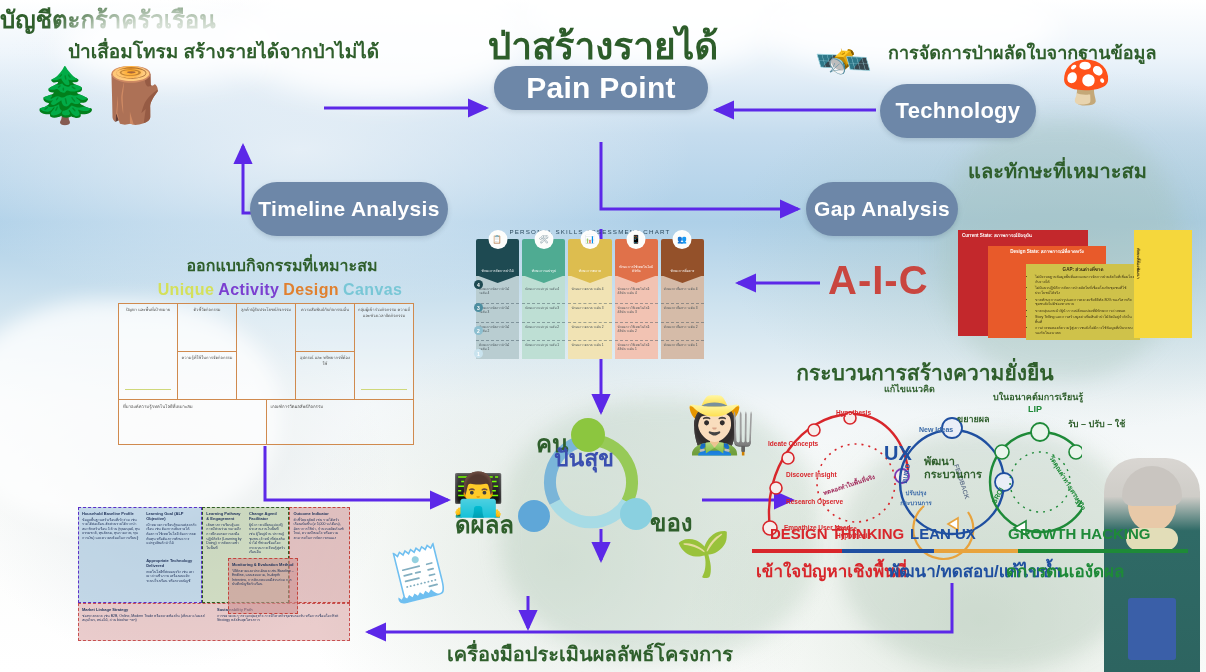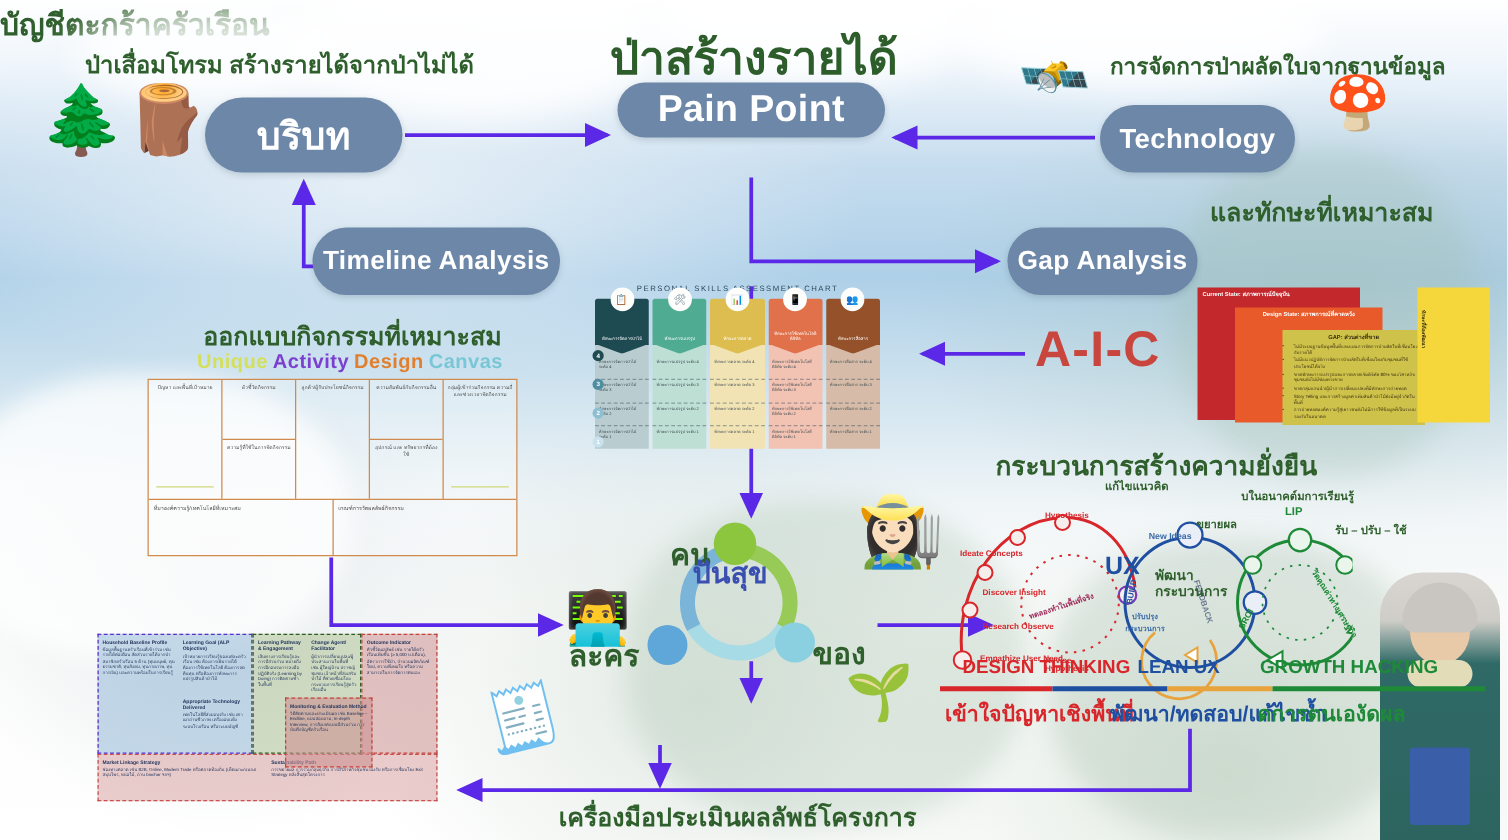--- a/index.html
+++ b/index.html
@@ -35,21 +35,21 @@
 
   
   #wires{position:absolute;inset:0;width:1206px;height:672px;pointer-events:none;}
 
   
   .hd{position:absolute;font-weight:bold;color:#2f5f2c;}
   .hd-left{left:68px;top:36px;font-size:19px;}
   .hd-title{left:0;top:16px;width:1206px;text-align:center;font-size:37px;color:#2d5d2a;font-weight:bold;}
   .hd-db{left:888px;top:38px;font-size:18px;}
   .hd-tech2{left:968px;top:158px;font-size:20px;line-height:1.3;}
-  .hd-canvas{left:152px;top:253px;width:260px;text-align:center;font-size:20px;}
+  .hd-canvas{left:152px;top:253px;width:260px;text-align:center;font-size:16px;}
   .hd-sustain{left:760px;top:356px;width:330px;text-align:center;font-size:21px;}
   .hd-bottom{left:360px;top:638px;width:460px;text-align:center;font-size:20px;}
 
   .uadc{position:absolute;left:142px;top:281px;width:280px;text-align:center;font-size:16px;font-weight:bold;letter-spacing:.4px;}
   .uadc span{margin-right:4px;}
   .u1{color:#d4e05a;} .u2{color:#7b3fd0;} .u3{color:#e0802f;} .u4{color:#79c7d6;}
 
   
   .aic{position:absolute;left:828px;top:258px;font-size:40px;font-weight:bold;color:#c9463f;letter-spacing:1px;}
 
@@ -193,21 +193,20 @@
       <line x1="702" y1="500" x2="792" y2="500"></line>
 
       <path d="M601,529 L601,560"></path>
 
       <path d="M952,583 L952,632 L368,632"></path>
 
       <path d="M528,596 L528,628"></path>
     </g>
   </svg>
 
-  <div class="pill ctx">บริบท</div>
   <div class="pill pain">Pain Point</div>
   <div class="pill tech">Technology</div>
   <div class="pill timeline">Timeline Analysis</div>
   <div class="pill gap">Gap Analysis</div>
   <div class="aic">A-I-C</div>
 
   <div class="art forest">🌲🪵</div>
   <div class="art sat">🛰️</div>
   <div class="art mush">🍄</div>
   <div class="art woman">👩🏻‍🌾</div>
@@ -411,21 +410,21 @@
 
   <svg style="position:absolute;left:536px;top:432px;width:110px;height:100px;" viewBox="0 0 110 100">
     <path d="M55,8 a42,42 0 0,1 36,62" fill="none" stroke="#8cc63f" stroke-width="12" opacity=".85"></path>
     <path d="M91,70 a42,42 0 0,1 -72,0" fill="none" stroke="#9fd9e8" stroke-width="12" opacity=".85"></path>
     <path d="M19,70 a42,42 0 0,1 36,-62" fill="none" stroke="#6aadd8" stroke-width="12" opacity=".85"></path>
   </svg>
   <div style="position:absolute;left:571px;top:418px;width:34px;height:34px;border-radius:50%;background:#8cc63f;"></div>
   <div style="position:absolute;left:518px;top:500px;width:32px;height:32px;border-radius:50%;background:#5fa7d8;"></div>
   <div style="position:absolute;left:620px;top:498px;width:32px;height:32px;border-radius:50%;background:#8ad0e0;"></div>
   <div class="t-word t-khon">คน</div>
-  <div class="t-word t-talad">ละคร</div>
+  <div class="t-word t-talad">ดผลล</div>
   <div class="t-word t-khong">ของ</div>
   <div class="t-word t-punsuk">ปันสุข</div>
   <div class="t-basket">บัญชีตะกร้าครัวเรือน</div>
 
   <div class="matrix">
     <div class="mx-top">
       <div class="mx-col b-purple" style="width:46%;flex-direction:row;">
         <div class="mx-cell" style="width:50%;">
           <b class="mx-h">Household Baseline Profile</b>
           <span>ข้อมูลพื้นฐานครัวเรือนที่เข้าร่วม เช่น รายได้ต่อเดือน สัดส่วนรายได้จากป่า สมาชิกครัวเรือน 5 ด้าน (ทุนมนุษย์, ทุนธรรมชาติ, ทุนสังคม, ทุนกายภาพ, ทุนการเงิน) และความพร้อมในการเรียนรู้</span>

